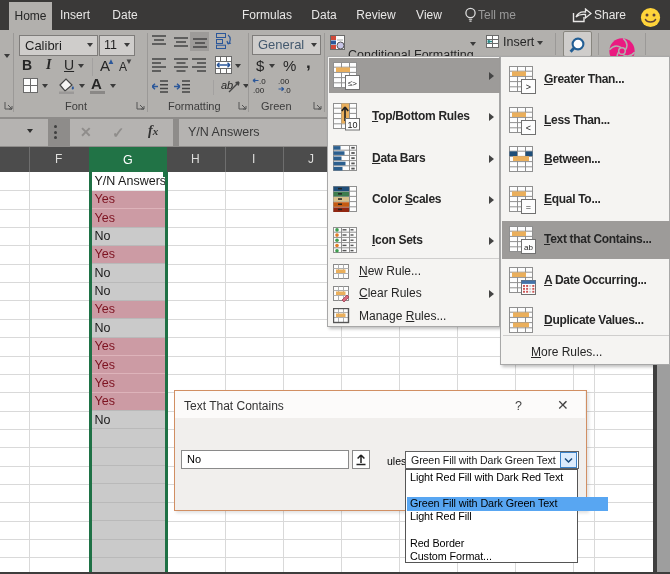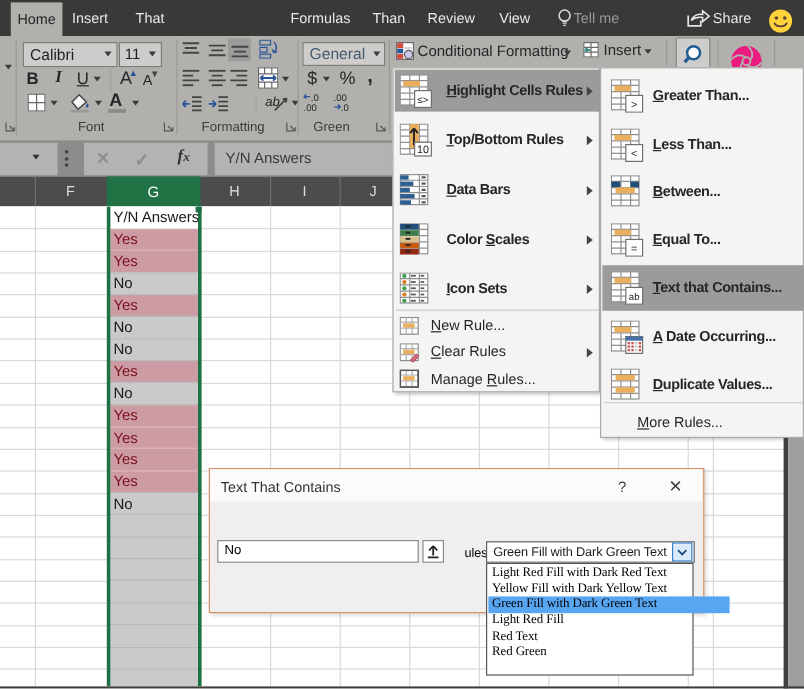--- a/index.html
+++ b/index.html
@@ -36,32 +36,32 @@
 #menu1 { left:327px; top:56px; width:173px; height:271px; background:#f5f4f2; border:1px solid #a8a8a8; box-shadow:2px 2px 3px rgba(0,0,0,0.25); }
 #menu2 { left:500px; top:56px; width:170px; height:309px; background:#f5f4f2; border:1px solid #a8a8a8; box-shadow:2px 2px 3px rgba(0,0,0,0.25); }
 .mtext { position:absolute; font-weight:bold; font-size:12px; color:#262626; white-space:nowrap; letter-spacing:-0.3px; }
 .mtext2 { position:absolute; font-size:12px; color:#262626; white-space:nowrap; }
 .marr { position:absolute; width:0; height:0; border-top:4px solid transparent; border-bottom:4px solid transparent; border-left:5px solid #444; }
 .msep { position:absolute; height:1px; background:#cfcecd; }
 
 #dialog { left:174px; top:390px; width:413px; height:121px; background:#f1efed; border:1.5px solid #d18f63; box-shadow:2px 2px 3px rgba(0,0,0,0.12); }
 
 #dlist { left:405px; top:469px; width:173px; height:94px; background:#fff; border:1px solid #555; }
-.ditem { position:absolute; left:1px; width:201px; height:13.3px; font-size:10.8px; letter-spacing:-0.1px; color:#000; padding-left:3px; line-height:13.5px; white-space:nowrap;font-family:Liberation Serif, serif; }
+.ditem { position:absolute; left:1px; width:201px; height:13.3px; font-size:10.8px; letter-spacing:-0.1px; color:#000; padding-left:3px; line-height:13.5px; white-space:nowrap; }
 </style>
 </head>
 <body>
 <div id="page">
 
   <div class="abs" id="tabbar"></div>
   <div id="hometab">Home</div>
   <div class="tab" style="left:75px;">Insert</div>
-  <div class="tab" style="left:125px;">That</div>
+  <div class="tab" style="left:125px;">Date</div>
   <div class="tab" style="left:267px;">Formulas</div>
-  <div class="tab" style="left:324px;">Than</div>
+  <div class="tab" style="left:324px;">Data</div>
   <div class="tab" style="left:376px;">Review</div>
   <div class="tab" style="left:429px;">View</div>
 
   <svg class="abs" style="left:464px;top:7px;" width="13" height="17" viewBox="0 0 13 17">
     <circle cx="6.5" cy="6" r="4.6" fill="none" stroke="#dcdcdc" stroke-width="1.3"></circle>
     <path d="M4.5 10.5 L8.5 10.5 M4.8 12.3 L8.2 12.3 M5.4 14.1 L7.6 14.1" stroke="#dcdcdc" stroke-width="1.1" fill="none"></path>
   </svg>
   <div class="tab" style="left:497px;color:#9a9a9a;">Tell me</div>
 
   <svg class="abs" style="left:572px;top:8px;" width="20" height="15" viewBox="0 0 20 15">
@@ -197,21 +197,21 @@
   <div class="vsep" style="left:324px;top:33px;height:79px;"></div>
 
   <svg class="abs" style="left:330px;top:35px;" width="15" height="15" viewBox="0 0 15 15">
     <rect x="0.5" y="0.5" width="14" height="14" fill="#fdfdfd" stroke="#6a6a6a"></rect>
     <rect x="1" y="1" width="5" height="4" fill="#d04a3a"></rect>
       <rect x="1" y="5.5" width="5" height="4" fill="#2b579a"></rect>
       <rect x="1" y="10" width="5" height="4" fill="#d04a3a"></rect>
     <path d="M7 5 L13 5 M7 9.5 L13 9.5" stroke="#aaa"></path>
     <circle cx="10.5" cy="10.5" r="3.5" fill="#c8c6e8" stroke="#555"></circle>
   </svg>
-  <div class="ric" style="left:348px;top:36px;font-size:12.5px;">Conditional Formatting</div>
+  <div class="ric" style="left:348px;top:48px;font-size:12.5px;">Conditional Formatting</div>
   <div class="carr" style="left:470px;top:42px;"></div>
 
   <svg class="abs" style="left:486px;top:35px;" width="13" height="13" viewBox="0 0 13 13">
     <rect x="0.5" y="0.5" width="12" height="12" fill="#fdfdfd" stroke="#6a6a6a"></rect>
     <path d="M0.5 4.5 L12.5 4.5 M0.5 8.5 L12.5 8.5 M6.5 0.5 L6.5 12.5" stroke="#6a6a6a"></path>
     <path d="M1.5 6.5 L6 6.5 M1.5 6.5 L3.5 5 M1.5 6.5 L3.5 8" stroke="#2b8a8a" stroke-width="1.4" fill="none"></path>
   </svg>
   <div class="ric" style="left:503px;top:35px;font-size:12.5px;">Insert</div>
   <div class="carr" style="left:537px;top:41px;"></div>
   <div class="vsep" style="left:555px;top:33px;height:22px;"></div>
@@ -349,21 +349,20 @@
           <path d="M8.5 0.5 L8.5 25.5" stroke="#909090" stroke-width="1"></path>
           <path d="M16.5 0.5 L16.5 25.5" stroke="#909090" stroke-width="1"></path>
           <path d="M0.5 5.2 L23.5 5.2" stroke="#909090" stroke-width="1"></path>
           <path d="M0.5 10.4 L23.5 10.4" stroke="#909090" stroke-width="1"></path>
           <path d="M0.5 15.6 L23.5 15.6" stroke="#909090" stroke-width="1"></path>
           <path d="M0.5 20.8 L23.5 20.8" stroke="#909090" stroke-width="1"></path>
           <rect x="3" y="5.4" width="14" height="4.6" fill="#eaaf5c"></rect>
           <rect x="12.5" y="13.5" width="14" height="14" fill="#fdfdfd" stroke="#707070"></rect>
           <text x="19.5" y="24.0" font-size="8" font-family="Liberation Sans" font-weight="normal" fill="#222" text-anchor="middle">≤&gt;</text>
         </svg></div>
-    <div class="mtext" style="left:44px;top:11.0px;"><u>H</u>ighlight Cells Rules</div>
     <div class="abs" style="left:5px;top:46.0px;"><svg width="28" height="28" viewBox="0 0 28 28">
           <rect x="0.5" y="0.5" width="23" height="25" fill="#fdfdfd" stroke="#909090"></rect>
           <path d="M8.5 0.5 L8.5 25.5" stroke="#909090" stroke-width="1"></path>
           <path d="M16.5 0.5 L16.5 25.5" stroke="#909090" stroke-width="1"></path>
           <path d="M0.5 5.2 L23.5 5.2" stroke="#909090" stroke-width="1"></path>
           <path d="M0.5 10.4 L23.5 10.4" stroke="#909090" stroke-width="1"></path>
           <path d="M0.5 15.6 L23.5 15.6" stroke="#909090" stroke-width="1"></path>
           <path d="M0.5 20.8 L23.5 20.8" stroke="#909090" stroke-width="1"></path>
           <rect x="8.5" y="0.5" width="7.5" height="20" fill="#eaaf5c"></rect>
           <path d="M12 18 L12 4 M12 4 L8.8 8 M12 4 L15.2 8" stroke="#222" stroke-width="1.6" fill="none"></path>
@@ -584,23 +583,22 @@
     <div class="abs" style="left:212px;top:63.5px;font-size:10.5px;color:#000;">ules</div>
     <div class="abs" style="left:230px;top:60px;width:174px;height:18px;background:#fff;border:1px solid #616161;font-size:10.6px;letter-spacing:-0.1px;color:#1a1a1a;line-height:16px;padding-left:5px;">Green Fill with Dark Green Text</div>
     <div class="abs" style="left:385px;top:61px;width:17px;height:16px;background:#dcebfc;border:1px solid #3c82c8;">
       <svg width="15" height="14" viewBox="0 0 15 14">
           <path d="M4 5.5 L7.5 9 L11 5.5" stroke="#1b4c7c" stroke-width="1.5" fill="none"></path>
         </svg>
     </div>
   </div>
   <div class="abs" id="dlist">
     <div class="ditem" style="top:1.00px;">Light Red Fill with Dark Red Text</div>
-    <div class="ditem" style="top:14.15px;">Yellow Fill with Dark Yellow Text</div>
     <div class="ditem" style="top:27.30px;background:#58a6f2;">Green Fill with Dark Green Text</div>
     <div class="ditem" style="top:40.45px;">Light Red Fill</div>
-    <div class="ditem" style="top:53.60px;">Red Text</div>
-    <div class="ditem" style="top:66.75px;">Red Green</div>
+    <div class="ditem" style="top:66.75px;">Red Border</div>
+    <div class="ditem" style="top:79.90px;">Custom Format...</div>
   </div>
 
   <div class="abs" style="left:652.5px;top:365px;width:4.5px;height:209px;background:#3f3f3f;"></div>
   <div class="abs" style="left:657px;top:365px;width:13px;height:209px;background:#9e9e9e;"></div>
   <div class="abs" style="left:0;top:571.5px;width:670px;height:2.5px;background:#3e3d3c;"></div>
 </div>
 
 </body></html>

